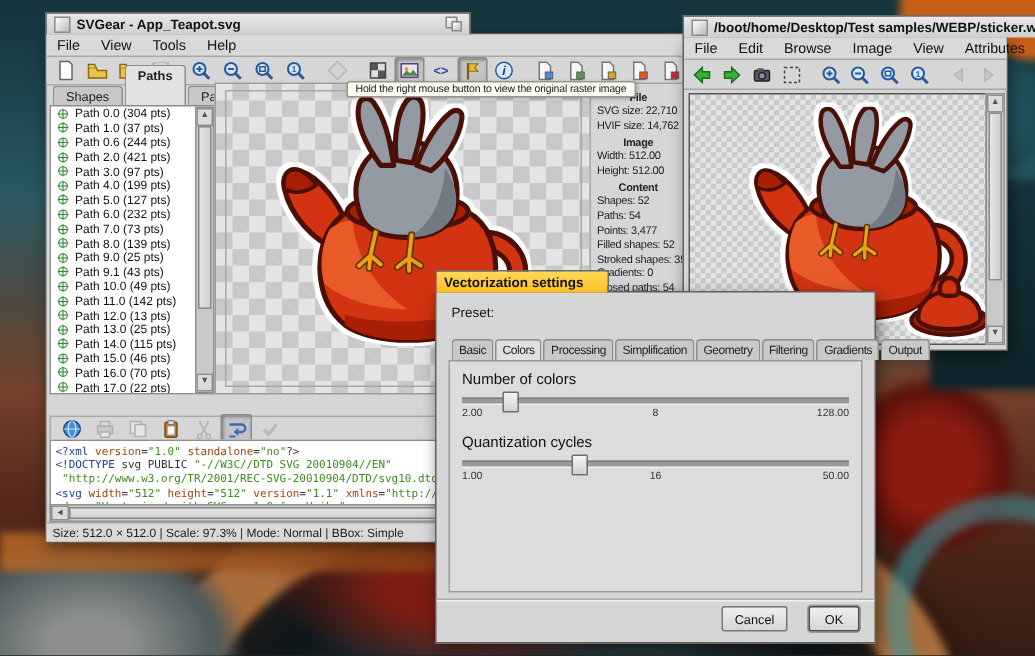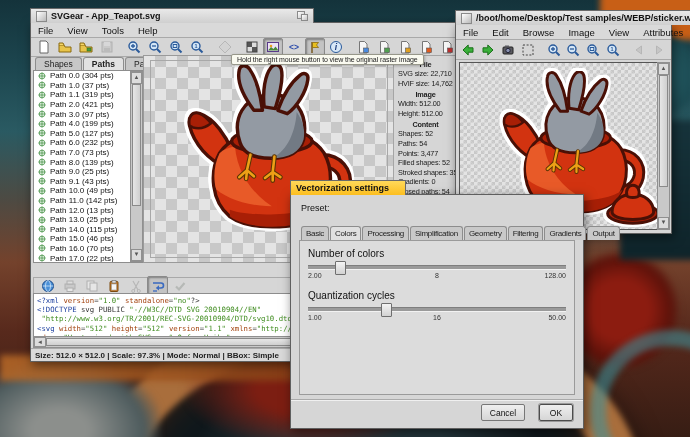--- a/index.html
+++ b/index.html
@@ -23,21 +23,21 @@
   .toolbar{display:flex;align-items:center;gap:1px;background:#d6d6d6;border-bottom:1px solid #a9a9a9;padding:0 3px;}
   .tbi{width:19px;height:17px;display:flex;align-items:center;justify-content:center;border:1px solid transparent;border-radius:2px;}
   .tbi svg{width:14px;height:14px;}
   .tbi.active{border:1px solid #8a8a8a;background:#c3c3c3;box-shadow:inset 1px 1px 2px rgba(0,0,0,.35);}
   .tbi.disabled{opacity:.4;filter:grayscale(85%);}
   .tbsep{width:6px;}
   
   .ptabs{display:flex;align-items:flex-end;gap:1px;height:13px;padding-left:2px;}
   .ptab{font-size:8.5px;padding:1px 8px 1px 8px;background:#c7c7c7;border:1px solid #8d8d8d;border-bottom:none;
     border-radius:3px 3px 0 0;color:#222;}
-  .ptab.sel{background:#e2e2e2;font-weight:bold;position:relative;top:1px;padding-bottom:2px;}
+  .ptab.sel{background:#e2e2e2;font-weight:bold;position:relative;top:1px;padding-bottom:16px;}
   
   .list{background:#fff;border:1px solid #8d8d8d;overflow:hidden;position:relative;}
   .pathitem{display:flex;align-items:center;gap:4px;height:9.6px;padding:0 2px 0 4px;font-size:8px;color:#111;white-space:nowrap;}
   .pathitem svg{width:8px;height:8px;flex:0 0 auto;}
   
   .vscroll{position:absolute;width:11px;background:#c9c9c9;border:1px solid #909090;display:flex;flex-direction:column;}
   .hscroll{position:absolute;height:10px;background:#c9c9c9;border:1px solid #909090;display:flex;}
   .sarrow{flex:0 0 10px;background:#dcdcdc;border:1px solid #909090;font-size:6px;line-height:8px;text-align:center;color:#555;}
   .vthumb{background:linear-gradient(90deg,#e6e6e6,#cfcfcf);border:1px solid #8a8a8a;margin:0 1px;}
   .hthumb{background:linear-gradient(#e6e6e6,#cfcfcf);border:1px solid #8a8a8a;margin:1px 0;flex:1;}
@@ -287,21 +287,21 @@
             <circle cx="5" cy="5" r="3.6" fill="#eaf6ea" stroke="#3a8a3a" stroke-width=".9"></circle>
             <path d="M5 .6v8.8M.6 5h8.8" stroke="#3a8a3a" stroke-width=".9"></path>
           </svg>
           <span>Path 1.0 (37 pts)</span>
         </div>
         <div class="pathitem">
           <svg viewBox="0 0 10 10">
             <circle cx="5" cy="5" r="3.6" fill="#eaf6ea" stroke="#3a8a3a" stroke-width=".9"></circle>
             <path d="M5 .6v8.8M.6 5h8.8" stroke="#3a8a3a" stroke-width=".9"></path>
           </svg>
-          <span>Path 1.1 (319 pts)</span>
+          <span>Path 0.6 (244 pts)</span>
         </div>
         <div class="pathitem">
           <svg viewBox="0 0 10 10">
             <circle cx="5" cy="5" r="3.6" fill="#eaf6ea" stroke="#3a8a3a" stroke-width=".9"></circle>
             <path d="M5 .6v8.8M.6 5h8.8" stroke="#3a8a3a" stroke-width=".9"></path>
           </svg>
           <span>Path 2.0 (421 pts)</span>
         </div>
         <div class="pathitem">
           <svg viewBox="0 0 10 10">
@@ -499,21 +499,21 @@
             <path d="M3 7.5 6 10.5 11.5 4" fill="none" stroke="#6a9a6a" stroke-width="2.2"></path>
           </svg>
         </span>
       </div>
     <div class="code" id="sg-code" style="position:absolute;left:2px;top:270px;width:419px;height:42px;"><div><span class="ct">&lt;?xml</span> <span class="ca">version</span>=<span class="cs">"1.0"</span> <span class="ca">standalone</span>=<span class="cs">"no"</span>?&gt;</div><div><span class="ct">&lt;!DOCTYPE</span> svg PUBLIC <span class="cs">"-//W3C//DTD SVG 20010904//EN"</span></div><div> <span class="cs">"http://www.w3.org/TR/2001/REC-SVG-20010904/DTD/svg10.dtd"</span>&gt;</div><div><span class="ct">&lt;svg</span> <span class="ca">width</span>=<span class="cs">"512"</span> <span class="ca">height</span>=<span class="cs">"512"</span> <span class="ca">version</span>=<span class="cs">"1.1"</span> <span class="ca">xmlns</span>=<span class="cs">"http://www.w3.org/2000/svg"</span></div><div> <span class="ca">desc</span>=<span class="cs">"Vectorized with SVGear 1.0 for Haiku"</span>&gt;</div></div>
     <div class="hscroll" style="left:2px;top:313px;width:421px;">
       <div class="sarrow" style="line-height:9px">◄</div>
       <div class="hthumb"></div>
       <div class="sarrow" style="line-height:9px">►</div>
     </div>
-    <div class="statusbar" style="left:0;bottom:0;width:427px;height:12px;font-weight:bold;">Size: 512.0 × 512.0  |  Scale: 97.3%  |  Mode: Normal  |  BBox: Simple</div>
+    <div class="statusbar" style="left:0;bottom:0;width:427px;height:12px;">Size: 512.0 × 512.0  |  Scale: 97.3%  |  Mode: Normal  |  BBox: Simple</div>
   </div>
 
   <div class="wtab" style="left:455px;top:10px;width:248px;font-weight:bold;">
     <span class="closebox"></span>
     <span style="overflow:hidden;text-overflow:ellipsis;">/boot/home/Desktop/Test samples/WEBP/sticker.webp</span>
   </div>
   <div class="win" style="left:455px;top:24px;width:215px;height:208px;z-index:4;">
     <div class="menubar" id="si-menu">
         <span>File</span>
         <span>Edit</span>

